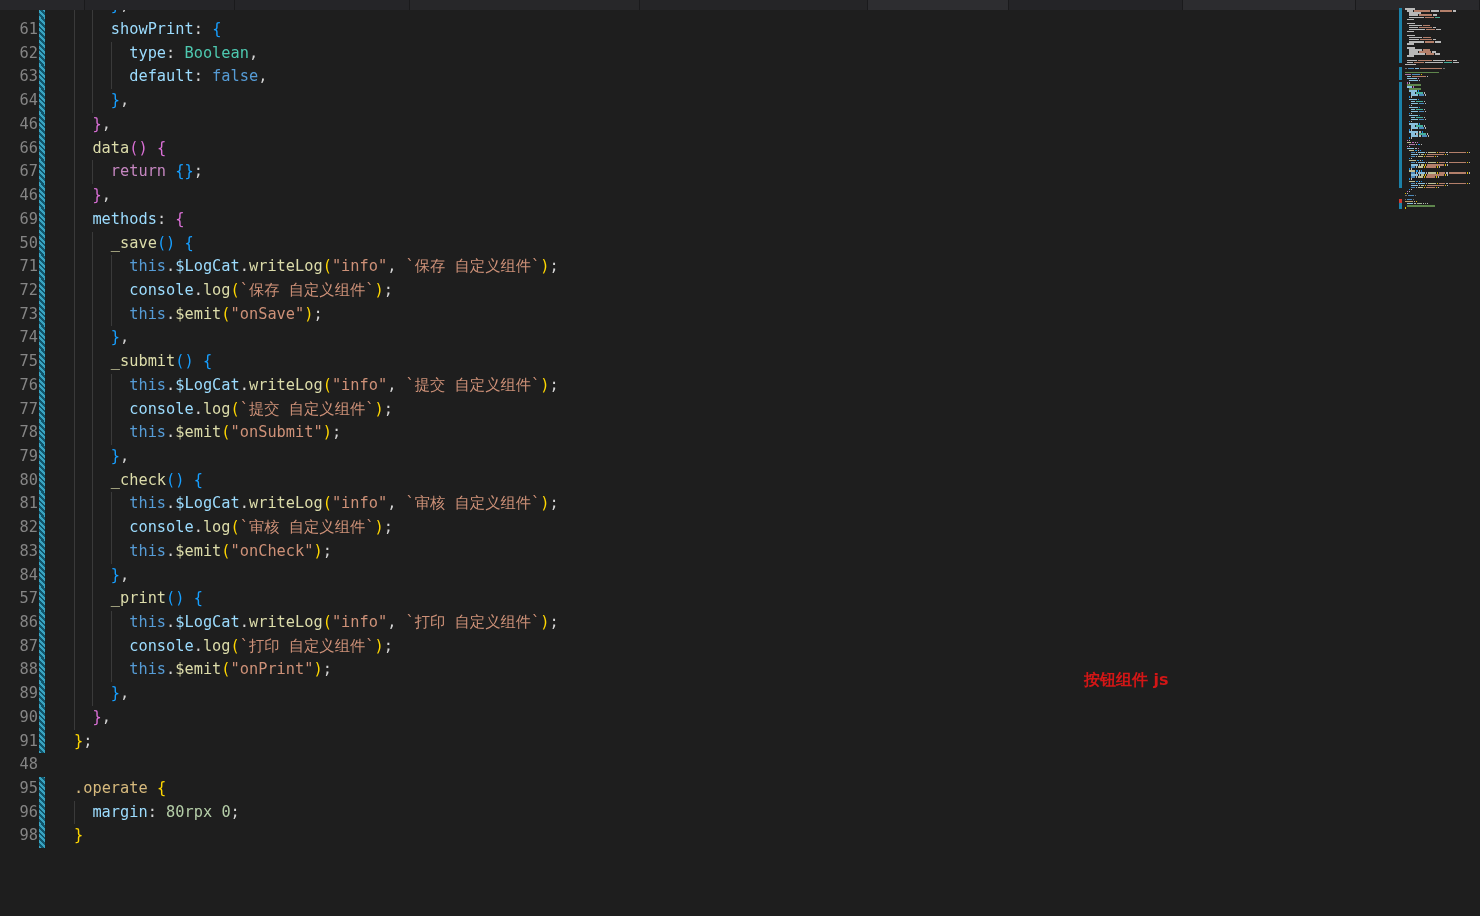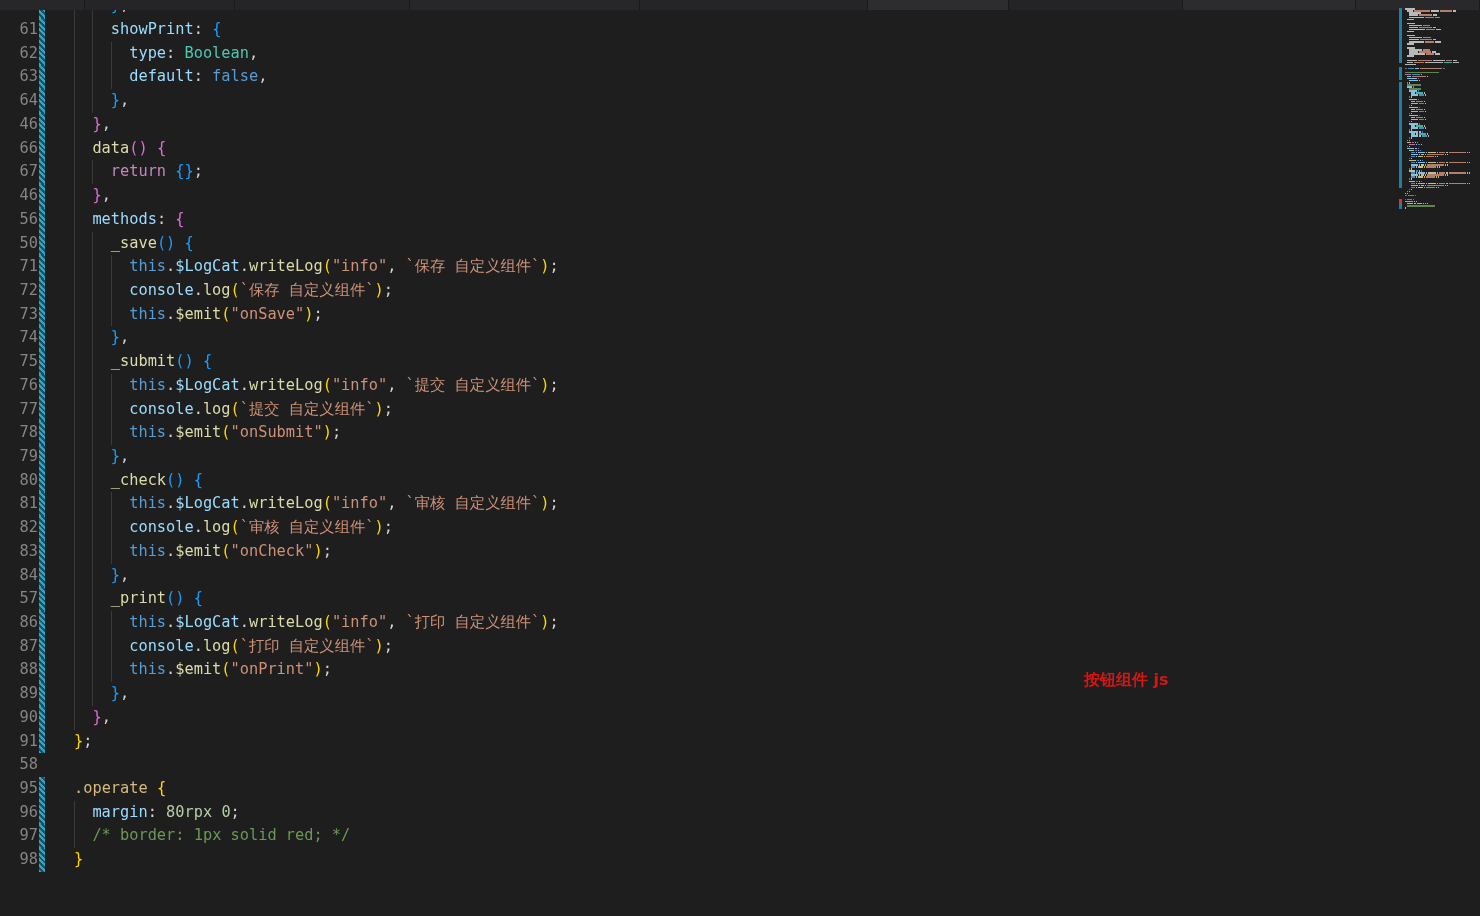--- a/index.html
+++ b/index.html
@@ -45,21 +45,21 @@
   <div id="lines">
       <div class="line"><div class="ln">60</div><div class="stripe mod"></div><div class="code"><span class="guide"></span><span class="guide"></span><span class="tok" style="color: var(--b3);">}</span><span class="tok" style="color: var(--p);">,</span></div></div>
       <div class="line"><div class="ln">61</div><div class="stripe mod"></div><div class="code"><span class="guide"></span><span class="guide"></span><span class="tok" style="color: var(--prop);">showPrint</span><span class="tok" style="color: var(--p);">: </span><span class="tok" style="color: var(--b3);">{</span></div></div>
       <div class="line"><div class="ln">62</div><div class="stripe mod"></div><div class="code"><span class="guide"></span><span class="guide"></span><span class="guide"></span><span class="tok" style="color: var(--prop);">type</span><span class="tok" style="color: var(--p);">: </span><span class="tok" style="color: var(--teal);">Boolean</span><span class="tok" style="color: var(--p);">,</span></div></div>
       <div class="line"><div class="ln">63</div><div class="stripe mod"></div><div class="code"><span class="guide"></span><span class="guide"></span><span class="guide"></span><span class="tok" style="color: var(--prop);">default</span><span class="tok" style="color: var(--p);">: </span><span class="tok" style="color: var(--kw);">false</span><span class="tok" style="color: var(--p);">,</span></div></div>
       <div class="line"><div class="ln">64</div><div class="stripe mod"></div><div class="code"><span class="guide"></span><span class="guide"></span><span class="tok" style="color: var(--b3);">}</span><span class="tok" style="color: var(--p);">,</span></div></div>
       <div class="line"><div class="ln">46</div><div class="stripe mod"></div><div class="code"><span class="guide"></span><span class="tok" style="color: var(--b2);">}</span><span class="tok" style="color: var(--p);">,</span></div></div>
       <div class="line"><div class="ln">66</div><div class="stripe mod"></div><div class="code"><span class="guide"></span><span class="tok" style="color: var(--fn);">data</span><span class="tok" style="color: var(--b2);">()</span><span class="tok" style="color: var(--p);"> </span><span class="tok" style="color: var(--b2);">{</span></div></div>
       <div class="line"><div class="ln">67</div><div class="stripe mod"></div><div class="code"><span class="guide"></span><span class="guide"></span><span class="tok" style="color: var(--ctl);">return</span><span class="tok" style="color: var(--p);"> </span><span class="tok" style="color: var(--b3);">{}</span><span class="tok" style="color: var(--p);">;</span></div></div>
       <div class="line"><div class="ln">46</div><div class="stripe mod"></div><div class="code"><span class="guide"></span><span class="tok" style="color: var(--b2);">}</span><span class="tok" style="color: var(--p);">,</span></div></div>
-      <div class="line"><div class="ln">56</div><div class="stripe mod"></div><div class="code"><span class="guide"></span><span class="tok" style="color: var(--prop);">methods</span><span class="tok" style="color: var(--p);">: </span><span class="tok" style="color: var(--b2);">{</span></div></div>
+      <div class="line"><div class="ln">69</div><div class="stripe mod"></div><div class="code"><span class="guide"></span><span class="tok" style="color: var(--prop);">methods</span><span class="tok" style="color: var(--p);">: </span><span class="tok" style="color: var(--b2);">{</span></div></div>
       <div class="line"><div class="ln">50</div><div class="stripe mod"></div><div class="code"><span class="guide"></span><span class="guide"></span><span class="tok" style="color: var(--fn);">_save</span><span class="tok" style="color: var(--b3);">()</span><span class="tok" style="color: var(--p);"> </span><span class="tok" style="color: var(--b3);">{</span></div></div>
       <div class="line"><div class="ln">71</div><div class="stripe mod"></div><div class="code"><span class="guide"></span><span class="guide"></span><span class="guide"></span><span class="tok" style="color: var(--kw);">this</span><span class="tok" style="color: var(--p);">.</span><span class="tok" style="color: var(--prop);">$LogCat</span><span class="tok" style="color: var(--p);">.</span><span class="tok" style="color: var(--fn);">writeLog</span><span class="tok" style="color: var(--b1);">(</span><span class="tok" style="color: var(--str);">"info"</span><span class="tok" style="color: var(--p);">, </span><span class="tok" style="color: var(--str);">`保存 自定义组件`</span><span class="tok" style="color: var(--b1);">)</span><span class="tok" style="color: var(--p);">;</span></div></div>
       <div class="line"><div class="ln">72</div><div class="stripe mod"></div><div class="code"><span class="guide"></span><span class="guide"></span><span class="guide"></span><span class="tok" style="color: var(--prop);">console</span><span class="tok" style="color: var(--p);">.</span><span class="tok" style="color: var(--fn);">log</span><span class="tok" style="color: var(--b1);">(</span><span class="tok" style="color: var(--str);">`保存 自定义组件`</span><span class="tok" style="color: var(--b1);">)</span><span class="tok" style="color: var(--p);">;</span></div></div>
       <div class="line"><div class="ln">73</div><div class="stripe mod"></div><div class="code"><span class="guide"></span><span class="guide"></span><span class="guide"></span><span class="tok" style="color: var(--kw);">this</span><span class="tok" style="color: var(--p);">.</span><span class="tok" style="color: var(--fn);">$emit</span><span class="tok" style="color: var(--b1);">(</span><span class="tok" style="color: var(--str);">"onSave"</span><span class="tok" style="color: var(--b1);">)</span><span class="tok" style="color: var(--p);">;</span></div></div>
       <div class="line"><div class="ln">74</div><div class="stripe mod"></div><div class="code"><span class="guide"></span><span class="guide"></span><span class="tok" style="color: var(--b3);">}</span><span class="tok" style="color: var(--p);">,</span></div></div>
       <div class="line"><div class="ln">75</div><div class="stripe mod"></div><div class="code"><span class="guide"></span><span class="guide"></span><span class="tok" style="color: var(--fn);">_submit</span><span class="tok" style="color: var(--b3);">()</span><span class="tok" style="color: var(--p);"> </span><span class="tok" style="color: var(--b3);">{</span></div></div>
       <div class="line"><div class="ln">76</div><div class="stripe mod"></div><div class="code"><span class="guide"></span><span class="guide"></span><span class="guide"></span><span class="tok" style="color: var(--kw);">this</span><span class="tok" style="color: var(--p);">.</span><span class="tok" style="color: var(--prop);">$LogCat</span><span class="tok" style="color: var(--p);">.</span><span class="tok" style="color: var(--fn);">writeLog</span><span class="tok" style="color: var(--b1);">(</span><span class="tok" style="color: var(--str);">"info"</span><span class="tok" style="color: var(--p);">, </span><span class="tok" style="color: var(--str);">`提交 自定义组件`</span><span class="tok" style="color: var(--b1);">)</span><span class="tok" style="color: var(--p);">;</span></div></div>
       <div class="line"><div class="ln">77</div><div class="stripe mod"></div><div class="code"><span class="guide"></span><span class="guide"></span><span class="guide"></span><span class="tok" style="color: var(--prop);">console</span><span class="tok" style="color: var(--p);">.</span><span class="tok" style="color: var(--fn);">log</span><span class="tok" style="color: var(--b1);">(</span><span class="tok" style="color: var(--str);">`提交 自定义组件`</span><span class="tok" style="color: var(--b1);">)</span><span class="tok" style="color: var(--p);">;</span></div></div>
       <div class="line"><div class="ln">78</div><div class="stripe mod"></div><div class="code"><span class="guide"></span><span class="guide"></span><span class="guide"></span><span class="tok" style="color: var(--kw);">this</span><span class="tok" style="color: var(--p);">.</span><span class="tok" style="color: var(--fn);">$emit</span><span class="tok" style="color: var(--b1);">(</span><span class="tok" style="color: var(--str);">"onSubmit"</span><span class="tok" style="color: var(--b1);">)</span><span class="tok" style="color: var(--p);">;</span></div></div>
       <div class="line"><div class="ln">79</div><div class="stripe mod"></div><div class="code"><span class="guide"></span><span class="guide"></span><span class="tok" style="color: var(--b3);">}</span><span class="tok" style="color: var(--p);">,</span></div></div>
@@ -68,24 +68,23 @@
       <div class="line"><div class="ln">82</div><div class="stripe mod"></div><div class="code"><span class="guide"></span><span class="guide"></span><span class="guide"></span><span class="tok" style="color: var(--prop);">console</span><span class="tok" style="color: var(--p);">.</span><span class="tok" style="color: var(--fn);">log</span><span class="tok" style="color: var(--b1);">(</span><span class="tok" style="color: var(--str);">`审核 自定义组件`</span><span class="tok" style="color: var(--b1);">)</span><span class="tok" style="color: var(--p);">;</span></div></div>
       <div class="line"><div class="ln">83</div><div class="stripe mod"></div><div class="code"><span class="guide"></span><span class="guide"></span><span class="guide"></span><span class="tok" style="color: var(--kw);">this</span><span class="tok" style="color: var(--p);">.</span><span class="tok" style="color: var(--fn);">$emit</span><span class="tok" style="color: var(--b1);">(</span><span class="tok" style="color: var(--str);">"onCheck"</span><span class="tok" style="color: var(--b1);">)</span><span class="tok" style="color: var(--p);">;</span></div></div>
       <div class="line"><div class="ln">84</div><div class="stripe mod"></div><div class="code"><span class="guide"></span><span class="guide"></span><span class="tok" style="color: var(--b3);">}</span><span class="tok" style="color: var(--p);">,</span></div></div>
       <div class="line"><div class="ln">57</div><div class="stripe mod"></div><div class="code"><span class="guide"></span><span class="guide"></span><span class="tok" style="color: var(--fn);">_print</span><span class="tok" style="color: var(--b3);">()</span><span class="tok" style="color: var(--p);"> </span><span class="tok" style="color: var(--b3);">{</span></div></div>
       <div class="line"><div class="ln">86</div><div class="stripe mod"></div><div class="code"><span class="guide"></span><span class="guide"></span><span class="guide"></span><span class="tok" style="color: var(--kw);">this</span><span class="tok" style="color: var(--p);">.</span><span class="tok" style="color: var(--prop);">$LogCat</span><span class="tok" style="color: var(--p);">.</span><span class="tok" style="color: var(--fn);">writeLog</span><span class="tok" style="color: var(--b1);">(</span><span class="tok" style="color: var(--str);">"info"</span><span class="tok" style="color: var(--p);">, </span><span class="tok" style="color: var(--str);">`打印 自定义组件`</span><span class="tok" style="color: var(--b1);">)</span><span class="tok" style="color: var(--p);">;</span></div></div>
       <div class="line"><div class="ln">87</div><div class="stripe mod"></div><div class="code"><span class="guide"></span><span class="guide"></span><span class="guide"></span><span class="tok" style="color: var(--prop);">console</span><span class="tok" style="color: var(--p);">.</span><span class="tok" style="color: var(--fn);">log</span><span class="tok" style="color: var(--b1);">(</span><span class="tok" style="color: var(--str);">`打印 自定义组件`</span><span class="tok" style="color: var(--b1);">)</span><span class="tok" style="color: var(--p);">;</span></div></div>
       <div class="line"><div class="ln">88</div><div class="stripe mod"></div><div class="code"><span class="guide"></span><span class="guide"></span><span class="guide"></span><span class="tok" style="color: var(--kw);">this</span><span class="tok" style="color: var(--p);">.</span><span class="tok" style="color: var(--fn);">$emit</span><span class="tok" style="color: var(--b1);">(</span><span class="tok" style="color: var(--str);">"onPrint"</span><span class="tok" style="color: var(--b1);">)</span><span class="tok" style="color: var(--p);">;</span></div></div>
       <div class="line"><div class="ln">89</div><div class="stripe mod"></div><div class="code"><span class="guide"></span><span class="guide"></span><span class="tok" style="color: var(--b3);">}</span><span class="tok" style="color: var(--p);">,</span></div></div>
       <div class="line"><div class="ln">90</div><div class="stripe mod"></div><div class="code"><span class="guide"></span><span class="tok" style="color: var(--b2);">}</span><span class="tok" style="color: var(--p);">,</span></div></div>
       <div class="line"><div class="ln">91</div><div class="stripe mod"></div><div class="code"><span class="tok" style="color: var(--b1);">}</span><span class="tok" style="color: var(--p);">;</span></div></div>
-      <div class="line"><div class="ln">58</div><div class="stripe"></div><div class="code"></div></div>
+      <div class="line"><div class="ln">48</div><div class="stripe"></div><div class="code"></div></div>
       <div class="line"><div class="ln">95</div><div class="stripe mod"></div><div class="code"><span class="tok" style="color: var(--cls);">.operate</span><span class="tok" style="color: var(--p);"> </span><span class="tok" style="color: var(--b1);">{</span></div></div>
       <div class="line"><div class="ln">96</div><div class="stripe mod"></div><div class="code"><span class="guide"></span><span class="tok" style="color: var(--prop);">margin</span><span class="tok" style="color: var(--p);">: </span><span class="tok" style="color: var(--num);">80rpx</span><span class="tok" style="color: var(--p);"> </span><span class="tok" style="color: var(--num);">0</span><span class="tok" style="color: var(--p);">;</span></div></div>
-      <div class="line"><div class="ln">97</div><div class="stripe mod"></div><div class="code"><span class="guide"></span><span class="tok" style="color: var(--cmt);">/* border: 1px solid red; */</span></div></div>
       <div class="line"><div class="ln">98</div><div class="stripe mod"></div><div class="code"><span class="tok" style="color: var(--b1);">}</span></div></div>
     </div>
 </div>
 
 <div id="minimap">
     <div class="mmrow" style="top: 8px; left: 6px;">
       <span class="mmbar" style="width: 10px; background: var(--p);"></span>
     </div>
     <div class="mmrow" style="top: 10.05px; left: 8px;">
       <span class="mmbar" style="width: 6px; background: var(--p);"></span>

